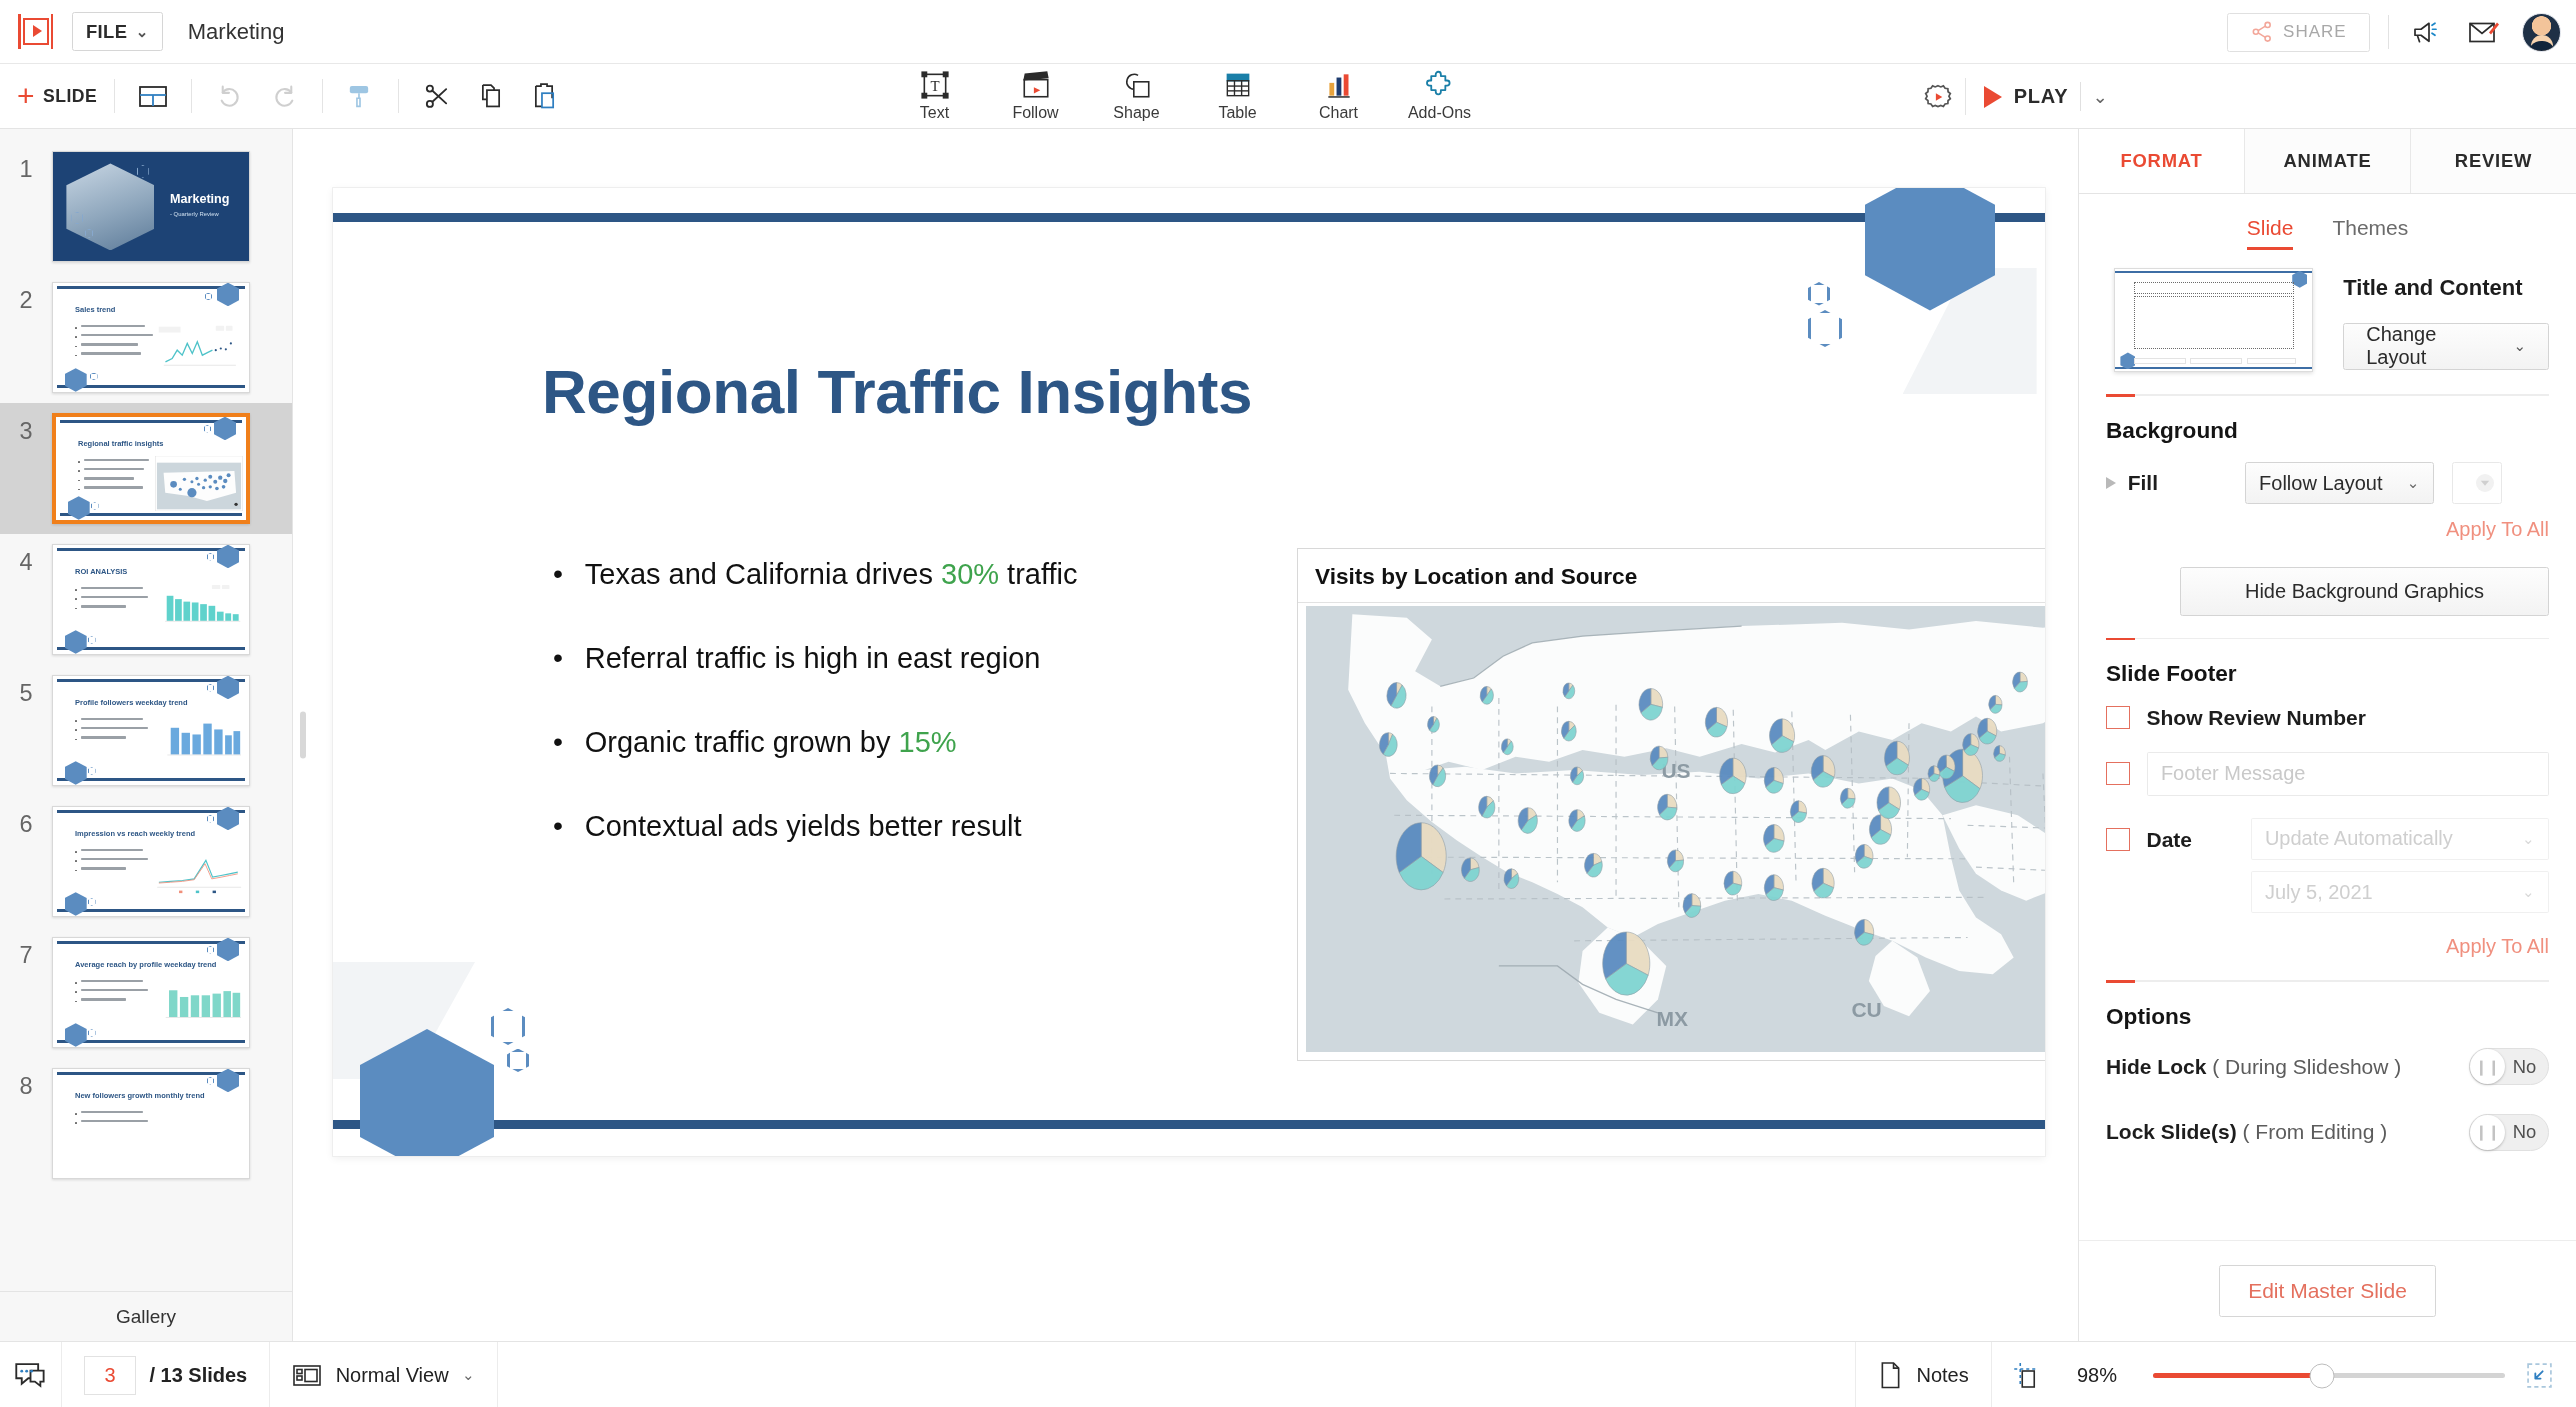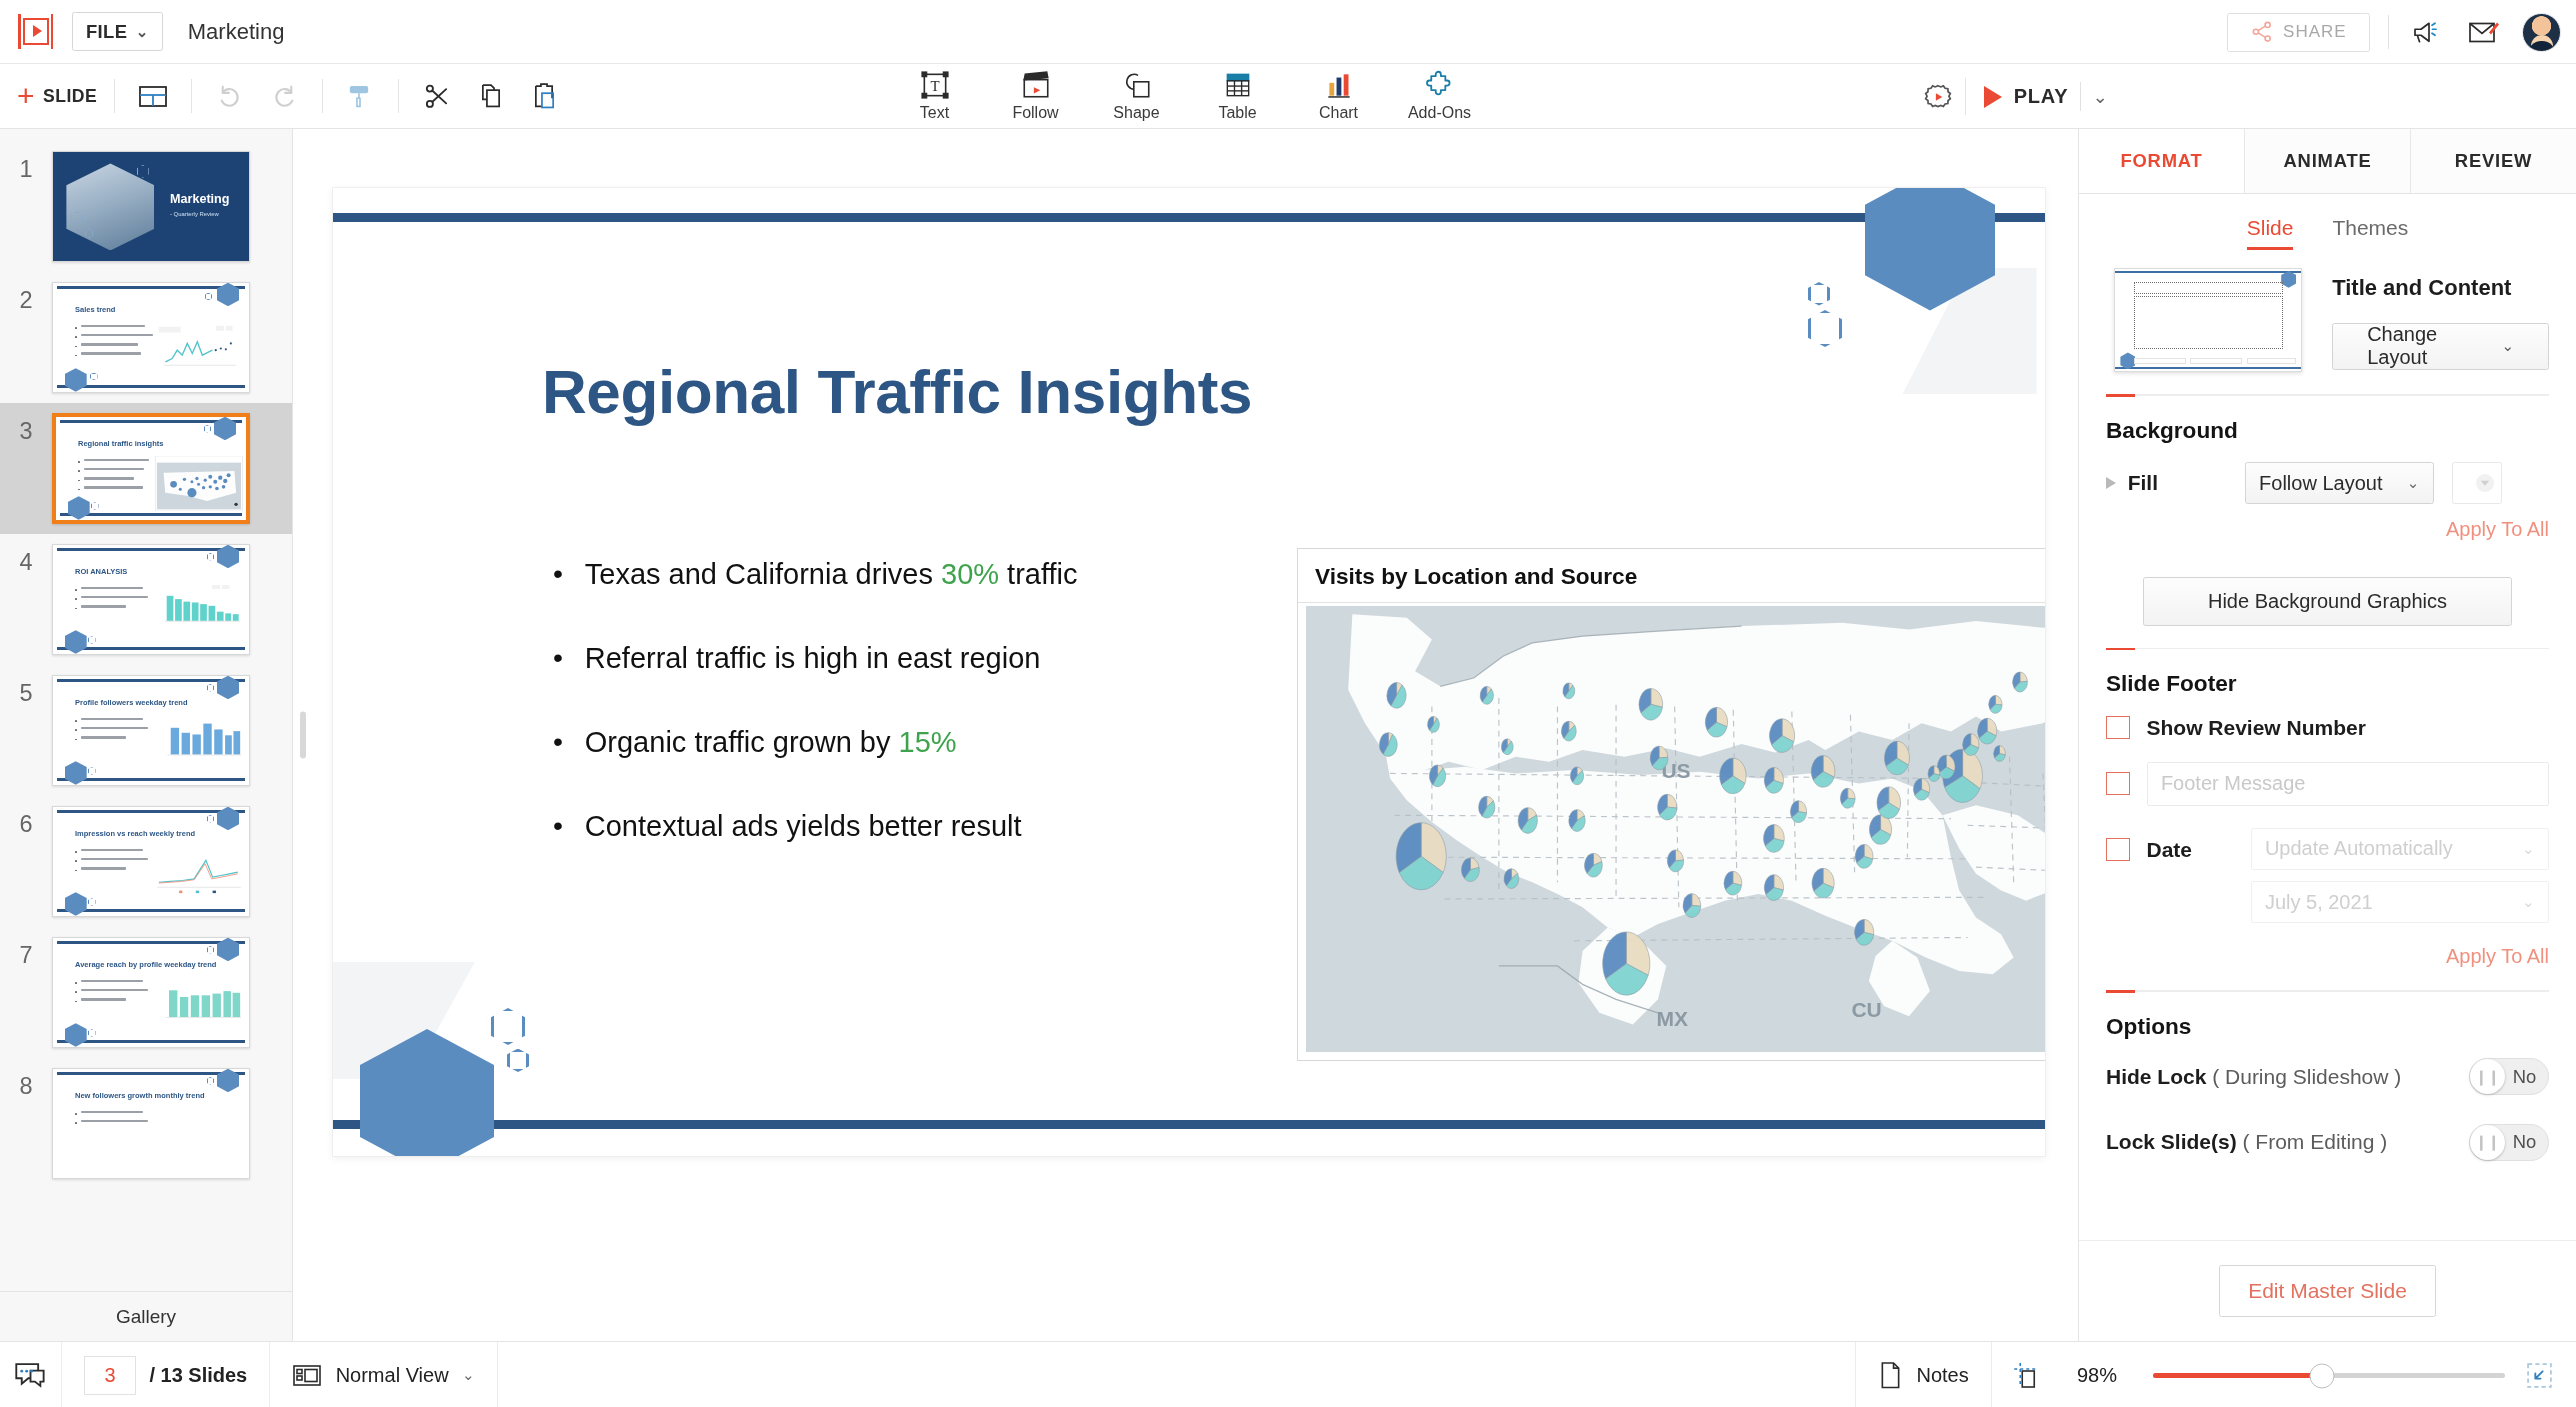--- a/index.html
+++ b/index.html
@@ -204,40 +204,40 @@
     clip-path:polygon(50% 0,100% 25%,100% 75%,50% 100%,0 75%,0 25%); }
   .lt-hex-bl { position:absolute;left:5px;bottom:1.7px;width:15px;height:17px;background:#5b8cc0;
     clip-path:polygon(50% 0,100% 25%,100% 75%,50% 100%,0 75%,0 25%); }
   .lt-ph-title { position:absolute; left:18.4px; right:18.4px; top:13.4px; height:11.7px; border:1.7px dotted #6b6b6b; }
   .lt-ph-body { position:absolute; left:18.4px; right:18.4px; top:27px; bottom:22px; border:1.7px dotted #6b6b6b; }
   .lt-foot { position:absolute; bottom:6.7px; height:6.7px; border:0.8px solid #e3e3e3; }
   .layout-right { margin-left:30px; padding-top:6.7px; }
   .layout-name { font-size:22px; font-weight:bold; color:#1d1d1d; margin-bottom:22px; }
   .btn-gray {
     display:inline-flex;align-items:center;justify-content:center;gap:11.7px;
-    height:47px;padding:0 34px;border:0.8px solid #d4d4d4;border-radius:2.5px;
+    height:47px;padding:0 22px;border:0.8px solid #d4d4d4;border-radius:2.5px;
     background:linear-gradient(#fdfdfd,#f3f3f3); font-size:20px;color:#2b2b2b;cursor:pointer;
   }
   .divider { margin:22px 0 0 0; height:1.7px; background:#ededed; position:relative; }
   .divider::before { content:""; position:absolute; left:0; top:0; width:28.5px; height:2.5px; background:#ea4a33; }
   .sec-title { font-size:22.6px; font-weight:bold; color:#141414; margin:22px 0 18.4px 0; }
   .fill-row { display:flex; align-items:center; gap:0; }
   .tri-caret { width:0;height:0;border-left:10px solid #b9b9b9;border-top:6.7px solid transparent;border-bottom:6.7px solid transparent; margin-right:11.7px;}
   .fill-label { font-size:21px;font-weight:bold;color:#1d1d1d; width:117px; }
   .select-gray {
     height:42px; border:0.8px solid #d4d4d4; border-radius:2.5px;
     background:linear-gradient(#fdfdfd,#f3f3f3);
     display:flex;align-items:center;justify-content:space-between;
     padding:0 13.4px; font-size:20px;color:#2b2b2b;cursor:pointer; gap:17px;
   }
   .swatch-btn { width:50px;height:42px;border:0.8px solid #e8e8e8;border-radius:2.5px;background:#fff;
     display:flex;align-items:center;justify-content:flex-end;padding-right:6.7px;cursor:pointer; }
   .swatch-caret { width:18.4px;height:18.4px;border-radius:50%;background:#f1f1f1;display:flex;align-items:center;justify-content:center; }
   .apply-all { text-align:right; color:#f0907f; font-size:20px; margin-top:13.4px; cursor:pointer; }
-  .center-btn-wrap { display:flex;justify-content:center; margin-top:36px; }
+  .center-btn-wrap { display:flex;justify-content:flex-end; margin-top:26px; }
   .hide-bg-btn { width:369px;height:49px; }
 
   .chk-row { display:flex; align-items:center; gap:17px; margin-bottom:22px; }
   .chk { width:23.5px;height:23.5px;border:1.7px solid #e4705e;background:#fff;flex:0 0 23.5px;cursor:pointer; }
   .chk-label { font-size:21px;font-weight:bold;color:#1d1d1d; }
   .inp-gray {
     flex:1; height:44px; border:0.8px solid #eaeaea; border-radius:1.7px; background:#fff;
     display:flex;align-items:center;padding:0 13.4px; font-size:20px;color:#c9c9c9;
   }
   .sel-disabled {

